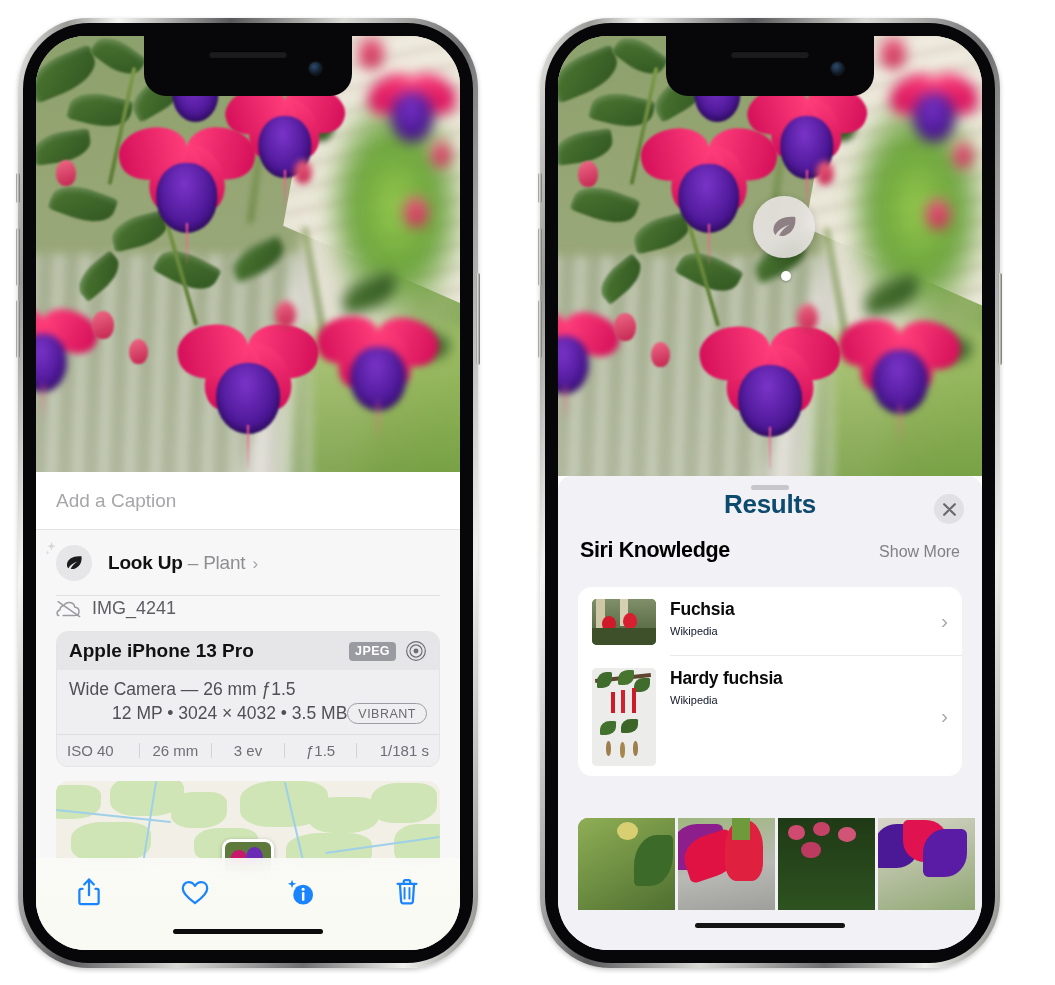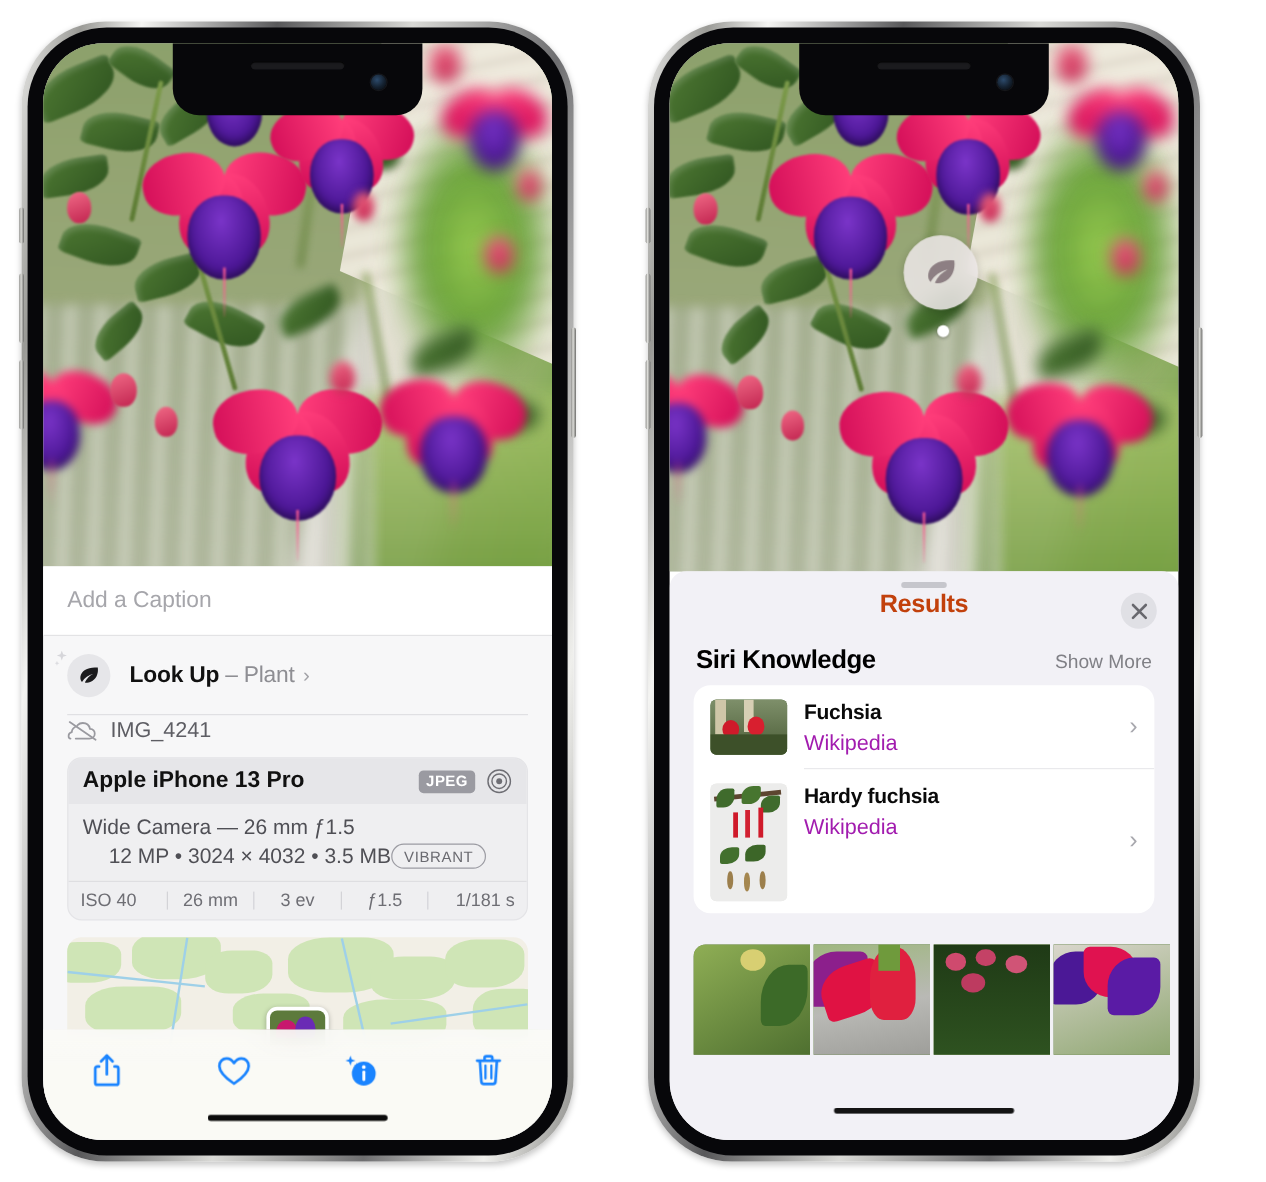--- a/index.html
+++ b/index.html
@@ -147,21 +147,21 @@
   .exif { margin: 0 20px; border-radius: 12px; overflow: hidden;
           background:#efeff1; border:1px solid #e4e4e7; }
   .exif-head { display:flex; align-items:center; justify-content: space-between;
                background:#e6e6e9; padding: 8px 12px; }
   .exif-dev { font-size: 19px; font-weight: 700; color:#111; }
   .exif-right { display:flex; align-items:center; gap:9px; }
   .jpeg-tag { background:#9a9aa1; color:#fff; font-size: 12.5px; font-weight:700;
               letter-spacing:.4px; border-radius:4px; padding: 2.5px 6px; }
   .exif-body { padding: 9px 12px 10px 12px; }
   .exif-l1 { font-size: 17.5px; color:#4f4f55; }
-  .exif-l2row { display:flex; align-items:center; justify-content:center;
+  .exif-l2row { display:flex; align-items:center; justify-content:flex-end;
                 margin-top: 3px; }
   .exif-l2 { font-size: 17.5px; color:#4f4f55; }
   .vibrant { border:1px solid #9c9ca3; color:#6a6a70; border-radius: 11px;
              font-size: 12.5px; letter-spacing:.5px; padding: 2.5px 10px; }
   .exif-foot { display:flex; border-top:1px solid #dedee1; padding: 7px 10px; }
   .exif-foot span { flex:1; text-align:center; font-size: 15px; color:#6e6e74; }
   .exif-foot span:first-child { text-align:left; }
   .exif-foot span:last-child { text-align:right; }
   .divv { width:1px; background:#d3d3d7; margin: 1px 0; }
 
@@ -195,41 +195,41 @@
   .vlu-dot { position:absolute; left: 223px; top: 235px; width: 10px; height: 10px;
              border-radius:50%; background:#fff; z-index:25;
              box-shadow: 0 1px 3px rgba(0,0,0,.3); }
 
   .rsheet { position:absolute; left:0; right:0; top:440px; bottom:0;
             background:#f2f1f6; border-radius: 14px 14px 0 0; }
   .grabber { position:absolute; left:50%; transform:translateX(-50%); top: 9px;
              width: 38px; height: 5px; border-radius:3px; background:#c6c6cc; }
   .rhead { position:relative; height: 56px; display:flex; align-items:center;
            justify-content:center; }
-  .rtitle { font-size: 21px; font-weight: 700; color:#c2410c; letter-spacing:-.3px; }
+  .rtitle { font-size: 26px; font-weight: 700; color:#0c4a6e; letter-spacing:-.3px; }
   .closebtn { position:absolute; right: 18px; top: 18px; width: 30px; height: 30px;
               border-radius:50%; background:#e0e0e5;
               display:flex; align-items:center; justify-content:center; }
 
   .sec-head { display:flex; align-items:baseline; justify-content:space-between;
               padding: 6px 22px 8px 22px; }
   .sec-title { font-size: 21.5px; font-weight: 700; color:#000; letter-spacing:-.4px; }
   .show-more { font-size: 16px; color:#808086; }
 
-  .kcard { margin: 0 20px; background:#fff; border-radius: 14px; overflow:hidden; }
+  .kcard { margin: 16px 20px; background:#fff; border-radius: 14px; overflow:hidden; }
   .krow { display:flex; align-items:flex-start; padding: 12px 14px 10px 14px;
           position: relative; }
   .kthumb { flex: none; border-radius: 5px; overflow:hidden; position:relative;
             margin-right: 14px; }
   .kthumb.wide { width: 64px; height: 46px; background:#4e6a3a; }
   .kthumb.tall { width: 64px; height: 98px; background:#e8e8e6; }
   .kbody { flex:1; min-width:0; padding-right: 22px; }
   .ktitle { font-size: 17.5px; font-weight: 700; color:#0a0a0a; letter-spacing:-.25px; }
   .kdesc { font-size: 16.5px; line-height: 20.5px; color:#6c6c72; margin-top: 1px; }
-  .ksrc { font-size: 18px; color:#a21caf; margin-top: 5px; }
+  .ksrc { font-size: 11px; color:#0f172a; margin-top: 5px; }
   .kchev { position:absolute; right: 14px; top: 50%; transform: translateY(-50%);
            color:#a8a8ae; font-size: 21px; font-weight: 400; }
   .kdiv { height:1px; background:#e9e9ec; margin-left: 92px; }
 
   .sweb { padding: 16px 0 0 0; }
   .sweb .sec-title { padding-left: 22px; display:block; }
   .swrow { display:flex; gap: 3px; margin-top: 10px; padding-left: 20px; }
   .swthumb { width: 97px; height: 92px; overflow:hidden; position:relative;
              flex:none; background:#5e7d3c; }
   .swthumb:first-child { border-radius: 10px 0 0 0; }

